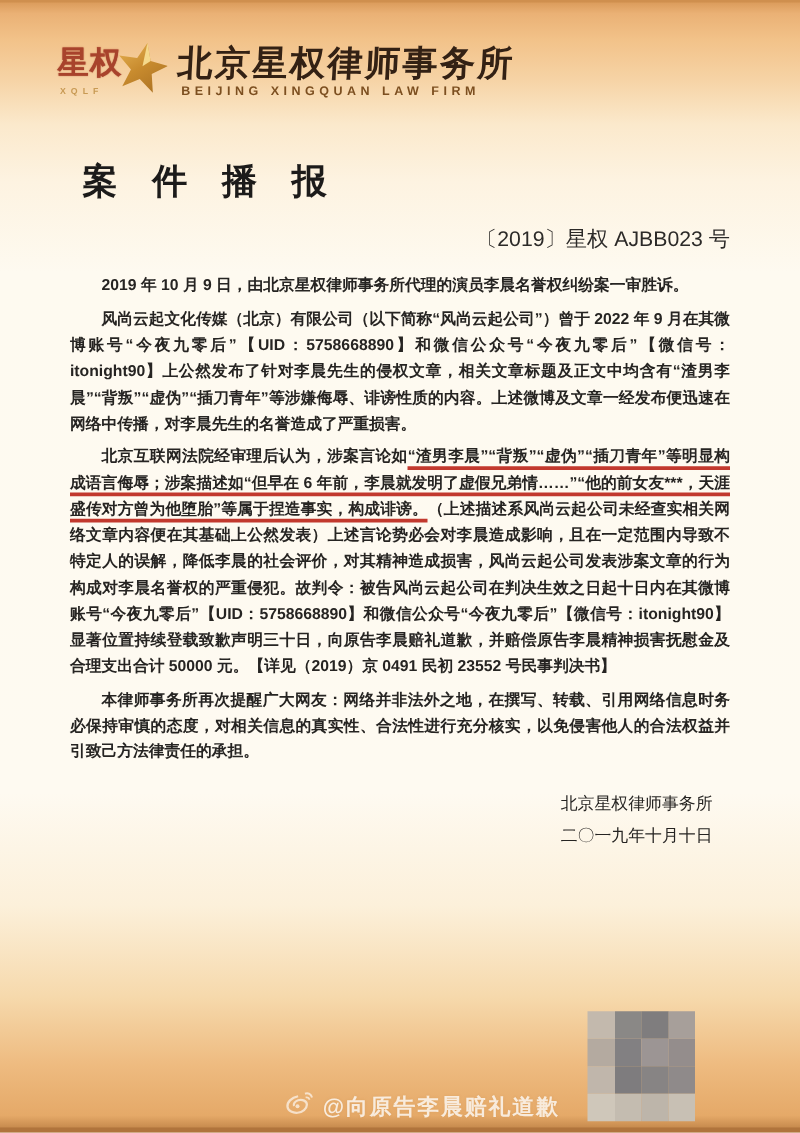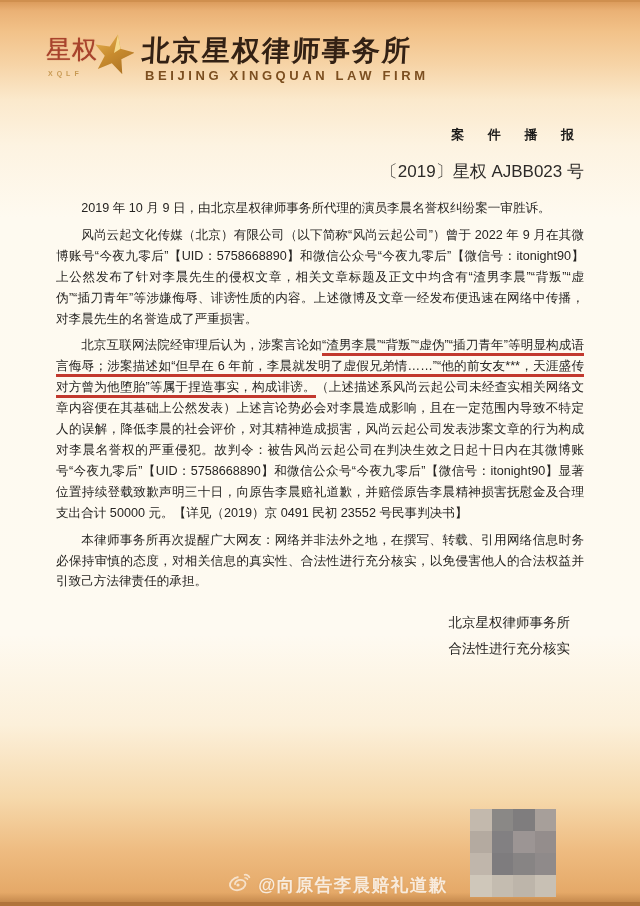--- a/index.html
+++ b/index.html
@@ -14,52 +14,52 @@
       #fefaf1 70%, #fcf0da 80%, #f6d9ac 88%,
       #eebb80 94%, #e5a968 98.5%, #ba7e43 100%);
     color:#2c2a28;
   }
 
   
   .header { position:absolute; top:26px; left:44px; height:64px; }
   .logo-seal {
     position:absolute; left:0; top:2px; width:56px; height:42px;
     display:flex; align-items:center; justify-content:center;
-    font-weight:400; font-size:25px; letter-spacing:1px;
+    font-weight:700; font-size:25px; letter-spacing:1px;
     color:#a8432c; text-shadow:0 0 1px #a8432c;
     font-family:"Liberation Serif", serif;
   }
   .logo-seal-sub {
     position:absolute; left:4px; top:44px; width:52px;
     font-size:7px; font-weight:bold; letter-spacing:4px; color:#c89a54;
   }
   .logo-star { position:absolute; left:50px; top:6px; width:40px; height:44px; }
   .firm-cn {
     position:absolute; left:98px; top:6px; white-space:nowrap;
     font-family:"Liberation Serif", serif;
     font-weight:900; font-size:28px; letter-spacing:2px; color:#332114;
     transform:skewX(-3deg);
   }
   .firm-en {
     position:absolute; left:101px; top:42px; white-space:nowrap;
-    font-size:13px; font-weight:bold; letter-spacing:3.6px; color:#7c4f20;
+    font-size:10px; font-weight:bold; letter-spacing:3.6px; color:#7c4f20;
   }
 
   
   .doc { position:absolute; left:56px; right:56px; top:126px; }
   .doc-title {
-    text-align:right; font-size:13px; font-weight:bold; color:#1c1b1a;
+    text-align:left; font-size:28px; font-weight:bold; color:#1c1b1a;
     letter-spacing:10px; text-indent:10px;
   }
   .doc-number { text-align:right; margin-top:16px; font-size:17px; color:#2c2a28; }
   .doc-body { margin-top:15px; }
   .doc-body p {
     font-size:12.6px; line-height:20.9px; text-align:justify;
     text-indent:2em; margin-bottom:6px; color:#262422;
-    font-weight:400;
+    font-weight:700;
   }
   .red-underline {
     border-bottom:3px solid rgba(186,30,18,0.88);
     padding-bottom:0.5px;
   }
   .signature { margin-top:18px; text-align:right; padding-right:14px; }
   .signature div { font-size:13.5px; line-height:26px; color:#262422; font-weight:500; }
 
   
   .mosaic {
@@ -128,21 +128,21 @@
 
   <div class="doc-body">
     <p><span>2019 年 10 月 9 日，由北京星权律师事务所代理的演员李晨名誉权纠纷案一审胜诉。</span></p>
     <p><span>风尚云起文化传媒（北京）有限公司（以下简称“风尚云起公司”）曾于 2022 年 9 月在其微博账号“今夜九零后”【UID：5758668890】和微信公众号“今夜九零后”【微信号：itonight90】上公然发布了针对李晨先生的侵权文章，相关文章标题及正文中均含有“渣男李晨”“背叛”“虚伪”“插刀青年”等涉嫌侮辱、诽谤性质的内容。上述微博及文章一经发布便迅速在网络中传播，对李晨先生的名誉造成了严重损害。</span></p>
     <p><span>北京互联网法院经审理后认为，涉案言论如</span><span class="red-underline">“渣男李晨”“背叛”“虚伪”“插刀青年”等明显构成语言侮辱；涉案描述如“但早在 6 年前，李晨就发明了虚假兄弟情……”“他的前女友***，天涯盛传对方曾为他堕胎”等属于捏造事实，构成诽谤。</span><span>（上述描述系风尚云起公司未经查实相关网络文章内容便在其基础上公然发表）上述言论势必会对李晨造成影响，且在一定范围内导致不特定人的误解，降低李晨的社会评价，对其精神造成损害，风尚云起公司发表涉案文章的行为构成对李晨名誉权的严重侵犯。故判令：被告风尚云起公司在判决生效之日起十日内在其微博账号“今夜九零后”【UID：5758668890】和微信公众号“今夜九零后”【微信号：itonight90】显著位置持续登载致歉声明三十日，向原告李晨赔礼道歉，并赔偿原告李晨精神损害抚慰金及合理支出合计 50000 元。【详见（2019）京 0491 民初 23552 号民事判决书】</span></p>
     <p><span>本律师事务所再次提醒广大网友：网络并非法外之地，在撰写、转载、引用网络信息时务必保持审慎的态度，对相关信息的真实性、合法性进行充分核实，以免侵害他人的合法权益并引致己方法律责任的承担。</span></p>
   </div>
 
   <div class="signature">
     <div>北京星权律师事务所</div>
-    <div>合法性进行充分核实</div>
+    <div>二〇一九年十月十日</div>
   </div>
 </main>
 
 <div class="mosaic">
   <div></div>
     <div></div>
     <div></div>
     <div></div>
   <div></div>
     <div></div>

